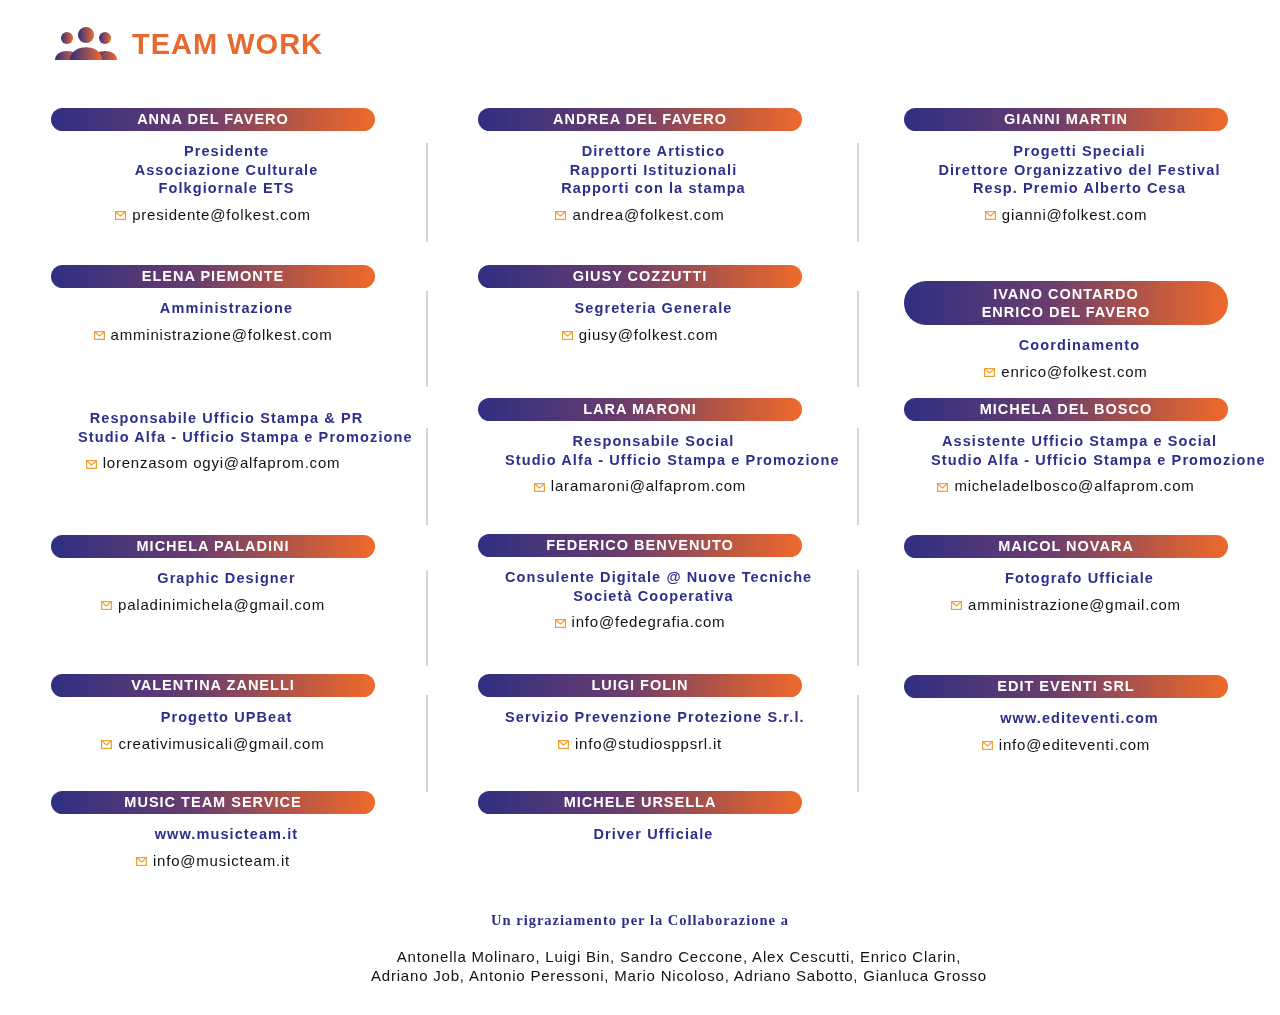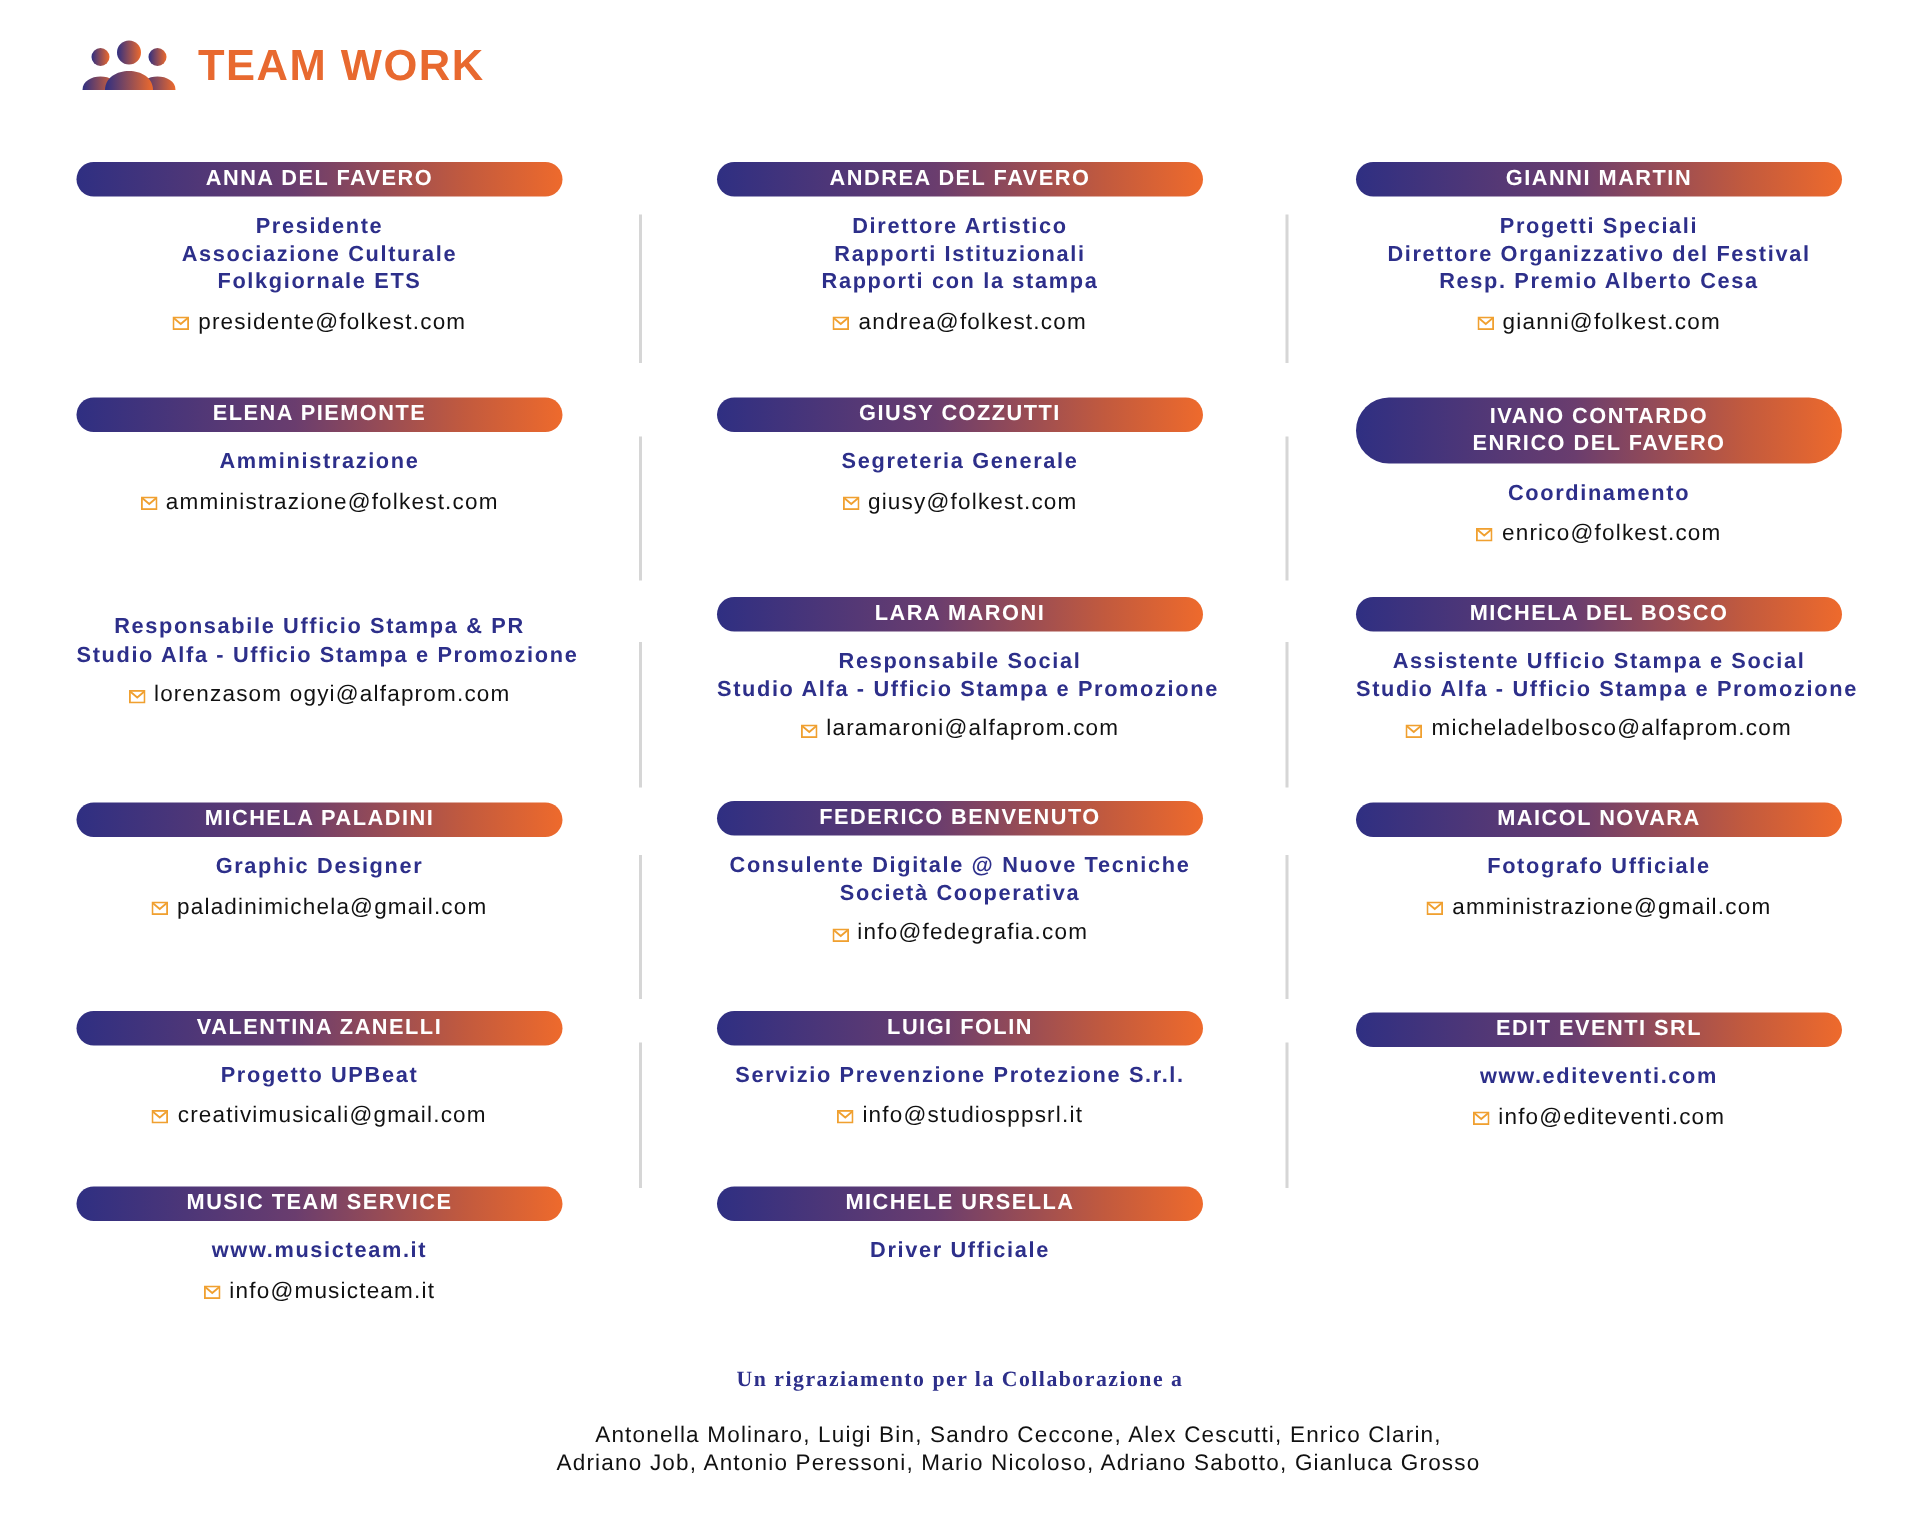--- a/index.html
+++ b/index.html
@@ -3,23 +3,23 @@
 <meta charset="utf-8">
 <style>
   html, body { margin:0; padding:0; background:#ffffff; }
   body { width:1280px; height:1015px; position:relative; overflow:hidden; font-family:"Liberation Sans", sans-serif; }
   .header { position:absolute; left:54px; top:24px; height:40px; display:flex; align-items:center; }
   .team-icon { width:64px; height:36px; margin-right:14px; }
   .title { color:#e8692f; font-size:29px; font-weight:bold; letter-spacing:1px; line-height:1; }
   .card { position:absolute; width:324px; text-align:center; }
   .pill { height:23px; border-radius:12px; background:linear-gradient(90deg,#2f2f82 0%,#6a3d6e 45%,#c25a3e 80%,#ee6a2c 100%);
           color:#ffffff; font-weight:bold; font-size:14.5px; letter-spacing:1px; line-height:23px; text-align:center; white-space:nowrap; }
-  .pill.tall { height:44px; border-radius:22px; line-height:18px; padding-top:4px; box-sizing:border-box; }
+  .pill.tall { height:44px; border-radius:22px; line-height:18px; padding-top:4px; box-sizing:border-box;margin-top:16px; }
   .pill .pl { display:block; }
-  .roles { margin-top:11px; color:#2d2f8a; font-weight:bold; font-size:14.5px; letter-spacing:1.1px; line-height:18.5px; white-space:nowrap; }
+  .roles { margin-top:11px; color:#2d2f8a; font-weight:bold; font-size:14.5px; letter-spacing:1.1px; line-height:18.5px; white-space:nowrap;margin-left:27px; }
   .roles .rl { display:block; }
   .email { margin-top:8px; color:#111111; font-size:15px; letter-spacing:0.8px; white-space:nowrap; display:inline-flex; align-items:center; }
   .mail-icon { width:11px; height:9px; margin-right:6px; margin-top:3px; }
   .divider { position:absolute; width:2px; background:#d6d6d6; }
   .thanks-title { position:absolute; left:0; width:1280px; top:912px; text-align:center; color:#2d2f8a; font-weight:bold; font-size:14.5px; letter-spacing:1px;font-family:Liberation Serif, serif; }
   .thanks-names { position:absolute; left:0; width:1280px; top:947px; text-align:center; color:#111; font-size:15px; letter-spacing:0.8px; line-height:19px;padding-left:39px; }
   .thanks-names span { display:block; }
 </style>
 </head>
 <body>

